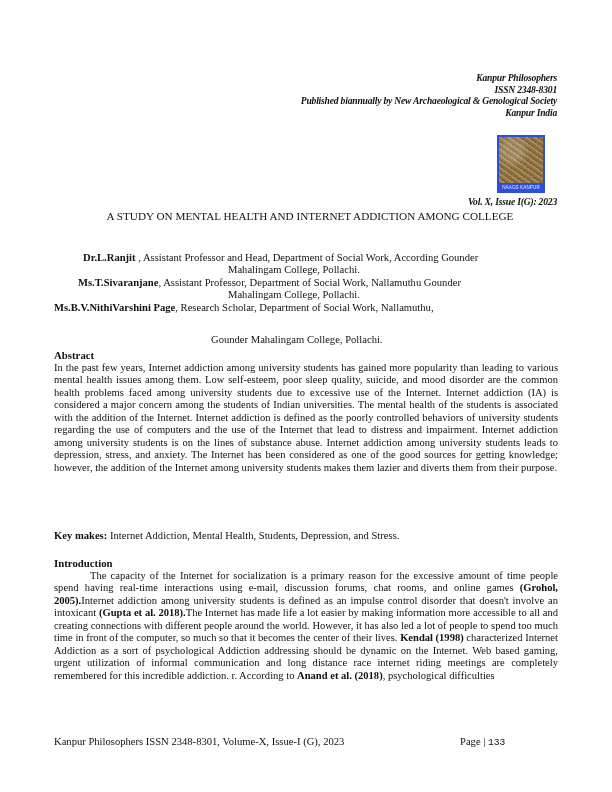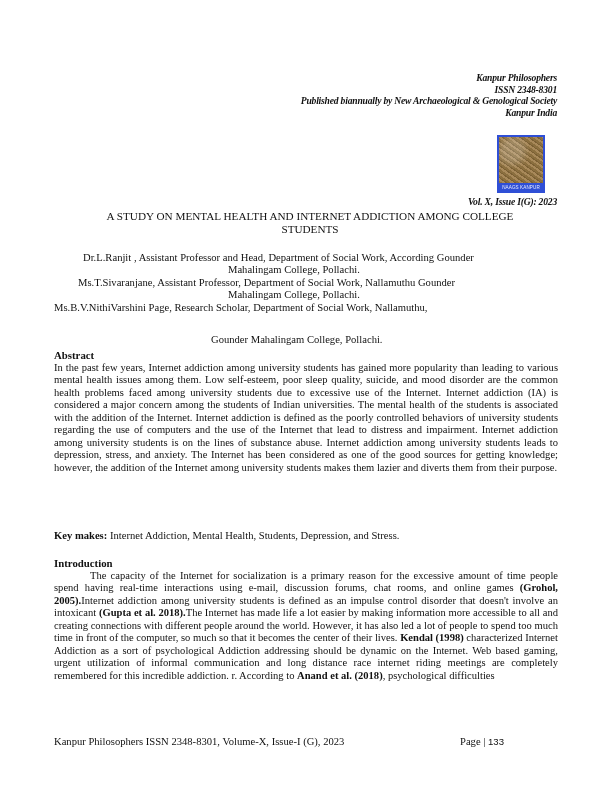--- a/index.html
+++ b/index.html
@@ -86,21 +86,21 @@
     }
     .authors {
       position: absolute;
       left: 54px;
       width: 504px;
       top: 252px;
       font-size: 10.6px;
       line-height: 12.4px;
     }
     .author-line { white-space: nowrap; }
-    .author-line b { font-weight: normal; }
+    .author-line b { font-weight: bold; }
     .a1 { padding-left: 29px; }
     .a1b { padding-left: 174px; }
     .a2 { padding-left: 24px; }
     .a2b { padding-left: 174px; }
     .a3 { padding-left: 0; }
     .a3b { padding-left: 157px; margin-top: 20px; }
     .section-heading {
       position: absolute;
       left: 54px;
       font-weight: bold;
@@ -131,21 +131,21 @@
       white-space: nowrap;
     }
     .footer-right {
       position: absolute;
       left: 460px;
       top: 736px;
       font-size: 10.6px;
       white-space: nowrap;
     }
     .footer-right .pg-num {
-      font-family: Liberation Sans, sans-serif;
+      font-family: Liberation Mono, monospace;
       font-size: 9.6px;
     }
   </style>
 </head>
 <body>
 
 <div class="page">
 
   <div class="masthead">
     <div>Kanpur Philosophers</div>
@@ -156,21 +156,20 @@
 
   <div class="logo">
     <div class="logo-coin"></div>
     <div class="logo-label">NAAGS KANPUR</div>
   </div>
 
   <div class="vol-line">Vol. X, Issue I(G): 2023</div>
 
   <div class="title">
     <div>A STUDY ON MENTAL HEALTH AND INTERNET ADDICTION AMONG COLLEGE</div>
-    <div>STUDENTS</div>
   </div>
 
   <div class="authors">
     <div class="author-line a1">
       <b>Dr.L.Ranjit</b><span> ,  </span><span>Assistant Professor and Head,      Department of Social Work, According Gounder</span>
     </div>
     <div class="author-line a1b">Mahalingam College, Pollachi.</div>
 
     <div class="author-line a2">
       <b>Ms.T.Sivaranjane</b><span>, </span><span>Assistant Professor,      Department of Social Work, Nallamuthu Gounder</span>

